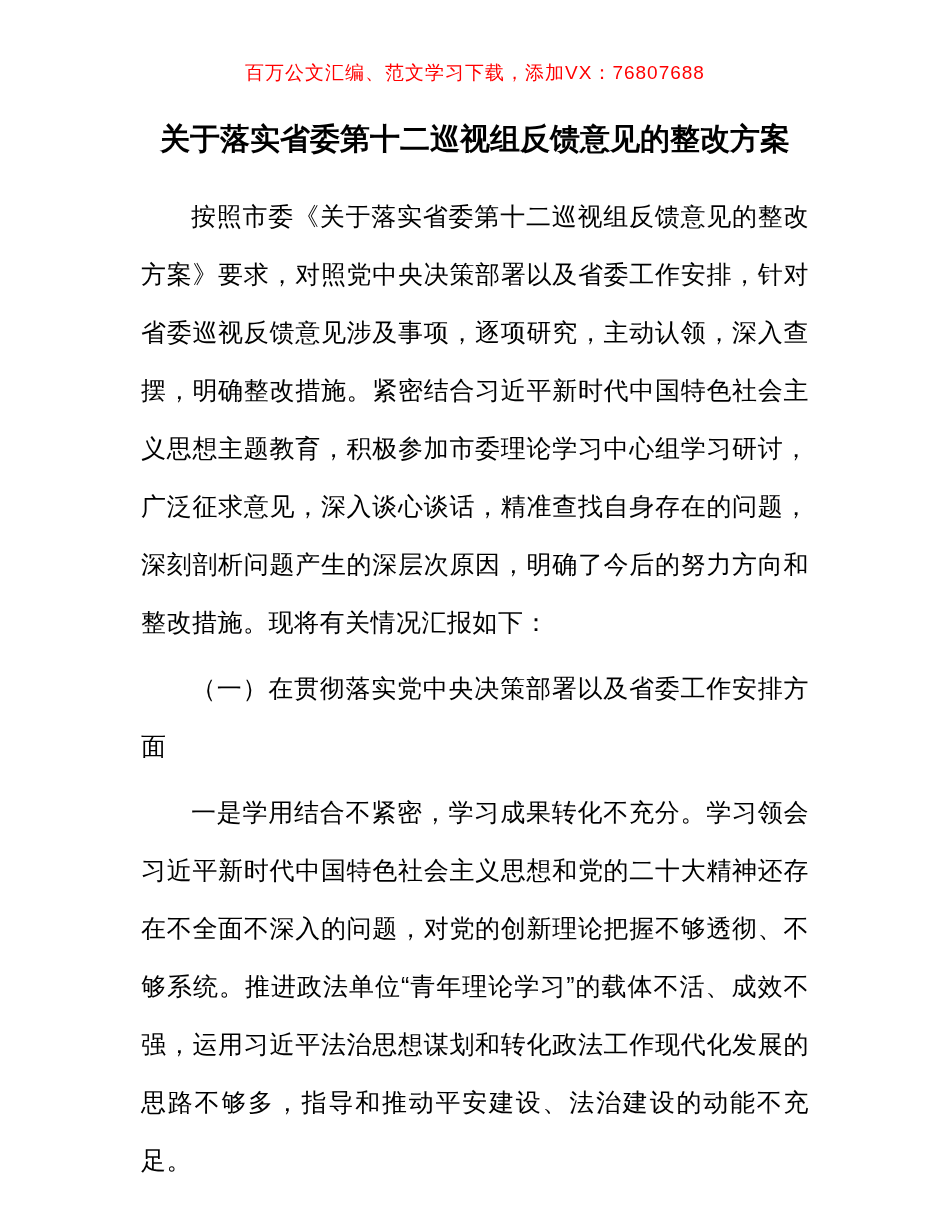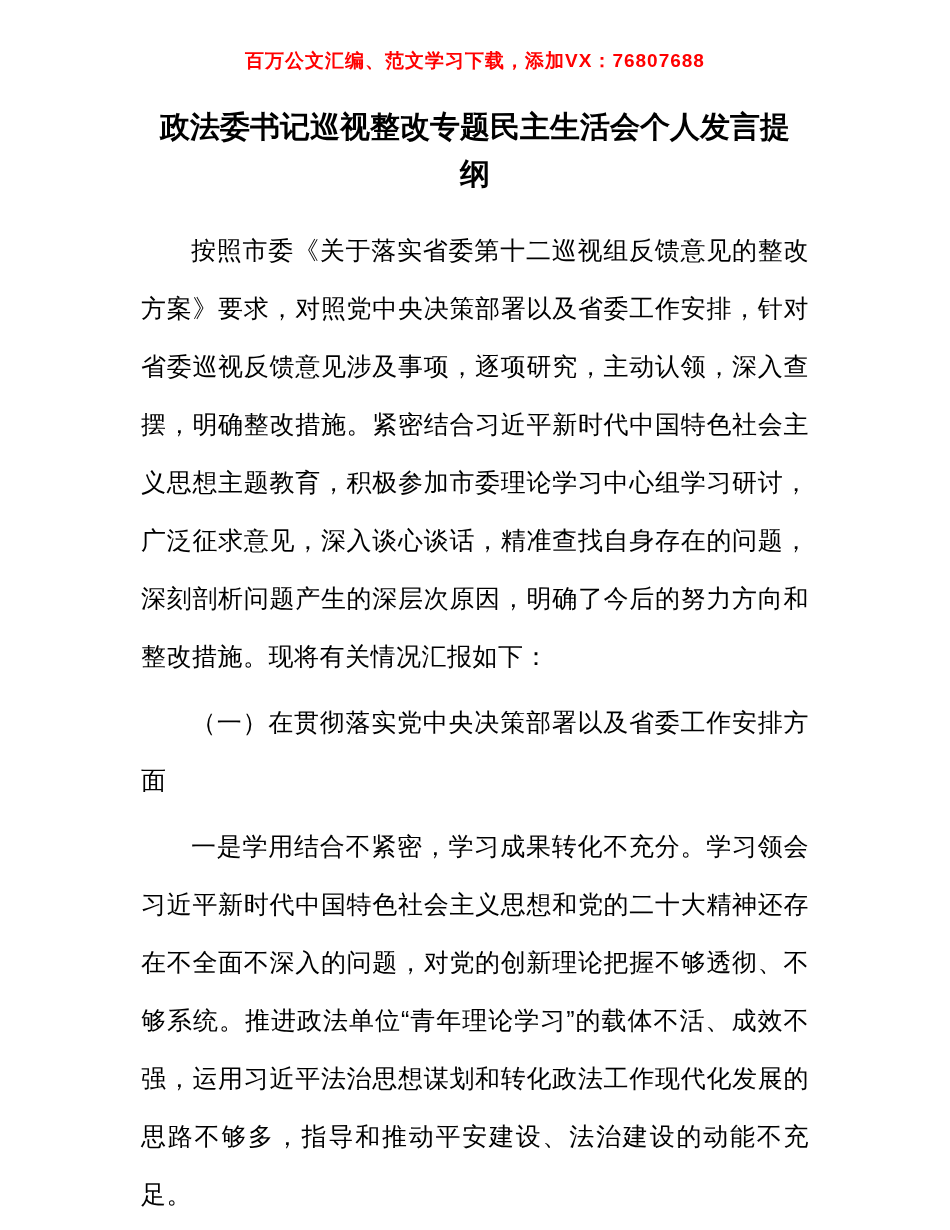--- a/index.html
+++ b/index.html
@@ -13,23 +13,23 @@
     min-height: 1230px;
     margin: 0 auto;
     background: #ffffff;
     box-sizing: border-box;
     padding: 48px 133px 30px 133px;
     overflow: hidden;
   }
   .promo-banner {
     text-align: center;
     font-size: 19px;
-    font-weight: bold;
+    font-weight: normal;
     letter-spacing: 1px;
-    margin: 0 0 30px 0;
+    margin: 12px 0 30px 0;
   }
   .doc-title {
     font-size: 30px;
     font-weight: bold;
     color: #000000;
     text-align: center;
     line-height: 1.55;
     max-width: 648px;
     margin: 0 auto 24px auto;
   }
@@ -44,21 +44,21 @@
     word-break: break-all;
   }
 </style>
 </head>
 <body>
 
 <div class="page">
 
   <div class="promo-banner" style="color: rgb(255, 0, 0);">百万公文汇编、范文学习下载，添加VX：76807688</div>
 
-  <h1 class="doc-title">政法委书记巡视整改专题民主生活会个人发言提纲</h1>
+  <h1 class="doc-title">关于落实省委第十二巡视组反馈意见的整改方案</h1>
 
   <div class="doc-body">
     <p>按照市委《关于落实省委第十二巡视组反馈意见的整改方案》要求，对照党中央决策部署以及省委工作安排，针对省委巡视反馈意见涉及事项，逐项研究，主动认领，深入查摆，明确整改措施。紧密结合习近平新时代中国特色社会主义思想主题教育，积极参加市委理论学习中心组学习研讨，广泛征求意见，深入谈心谈话，精准查找自身存在的问题，深刻剖析问题产生的深层次原因，明确了今后的努力方向和整改措施。现将有关情况汇报如下：</p>
     <p>（一）在贯彻落实党中央决策部署以及省委工作安排方面</p>
     <p>一是学用结合不紧密，学习成果转化不充分。学习领会习近平新时代中国特色社会主义思想和党的二十大精神还存在不全面不深入的问题，对党的创新理论把握不够透彻、不够系统。推进政法单位“青年理论学习”的载体不活、成效不强，运用习近平法治思想谋划和转化政法工作现代化发展的思路不够多，指导和推动平安建设、法治建设的动能不充足。</p>
 
   </div>
 
 </div>
 

